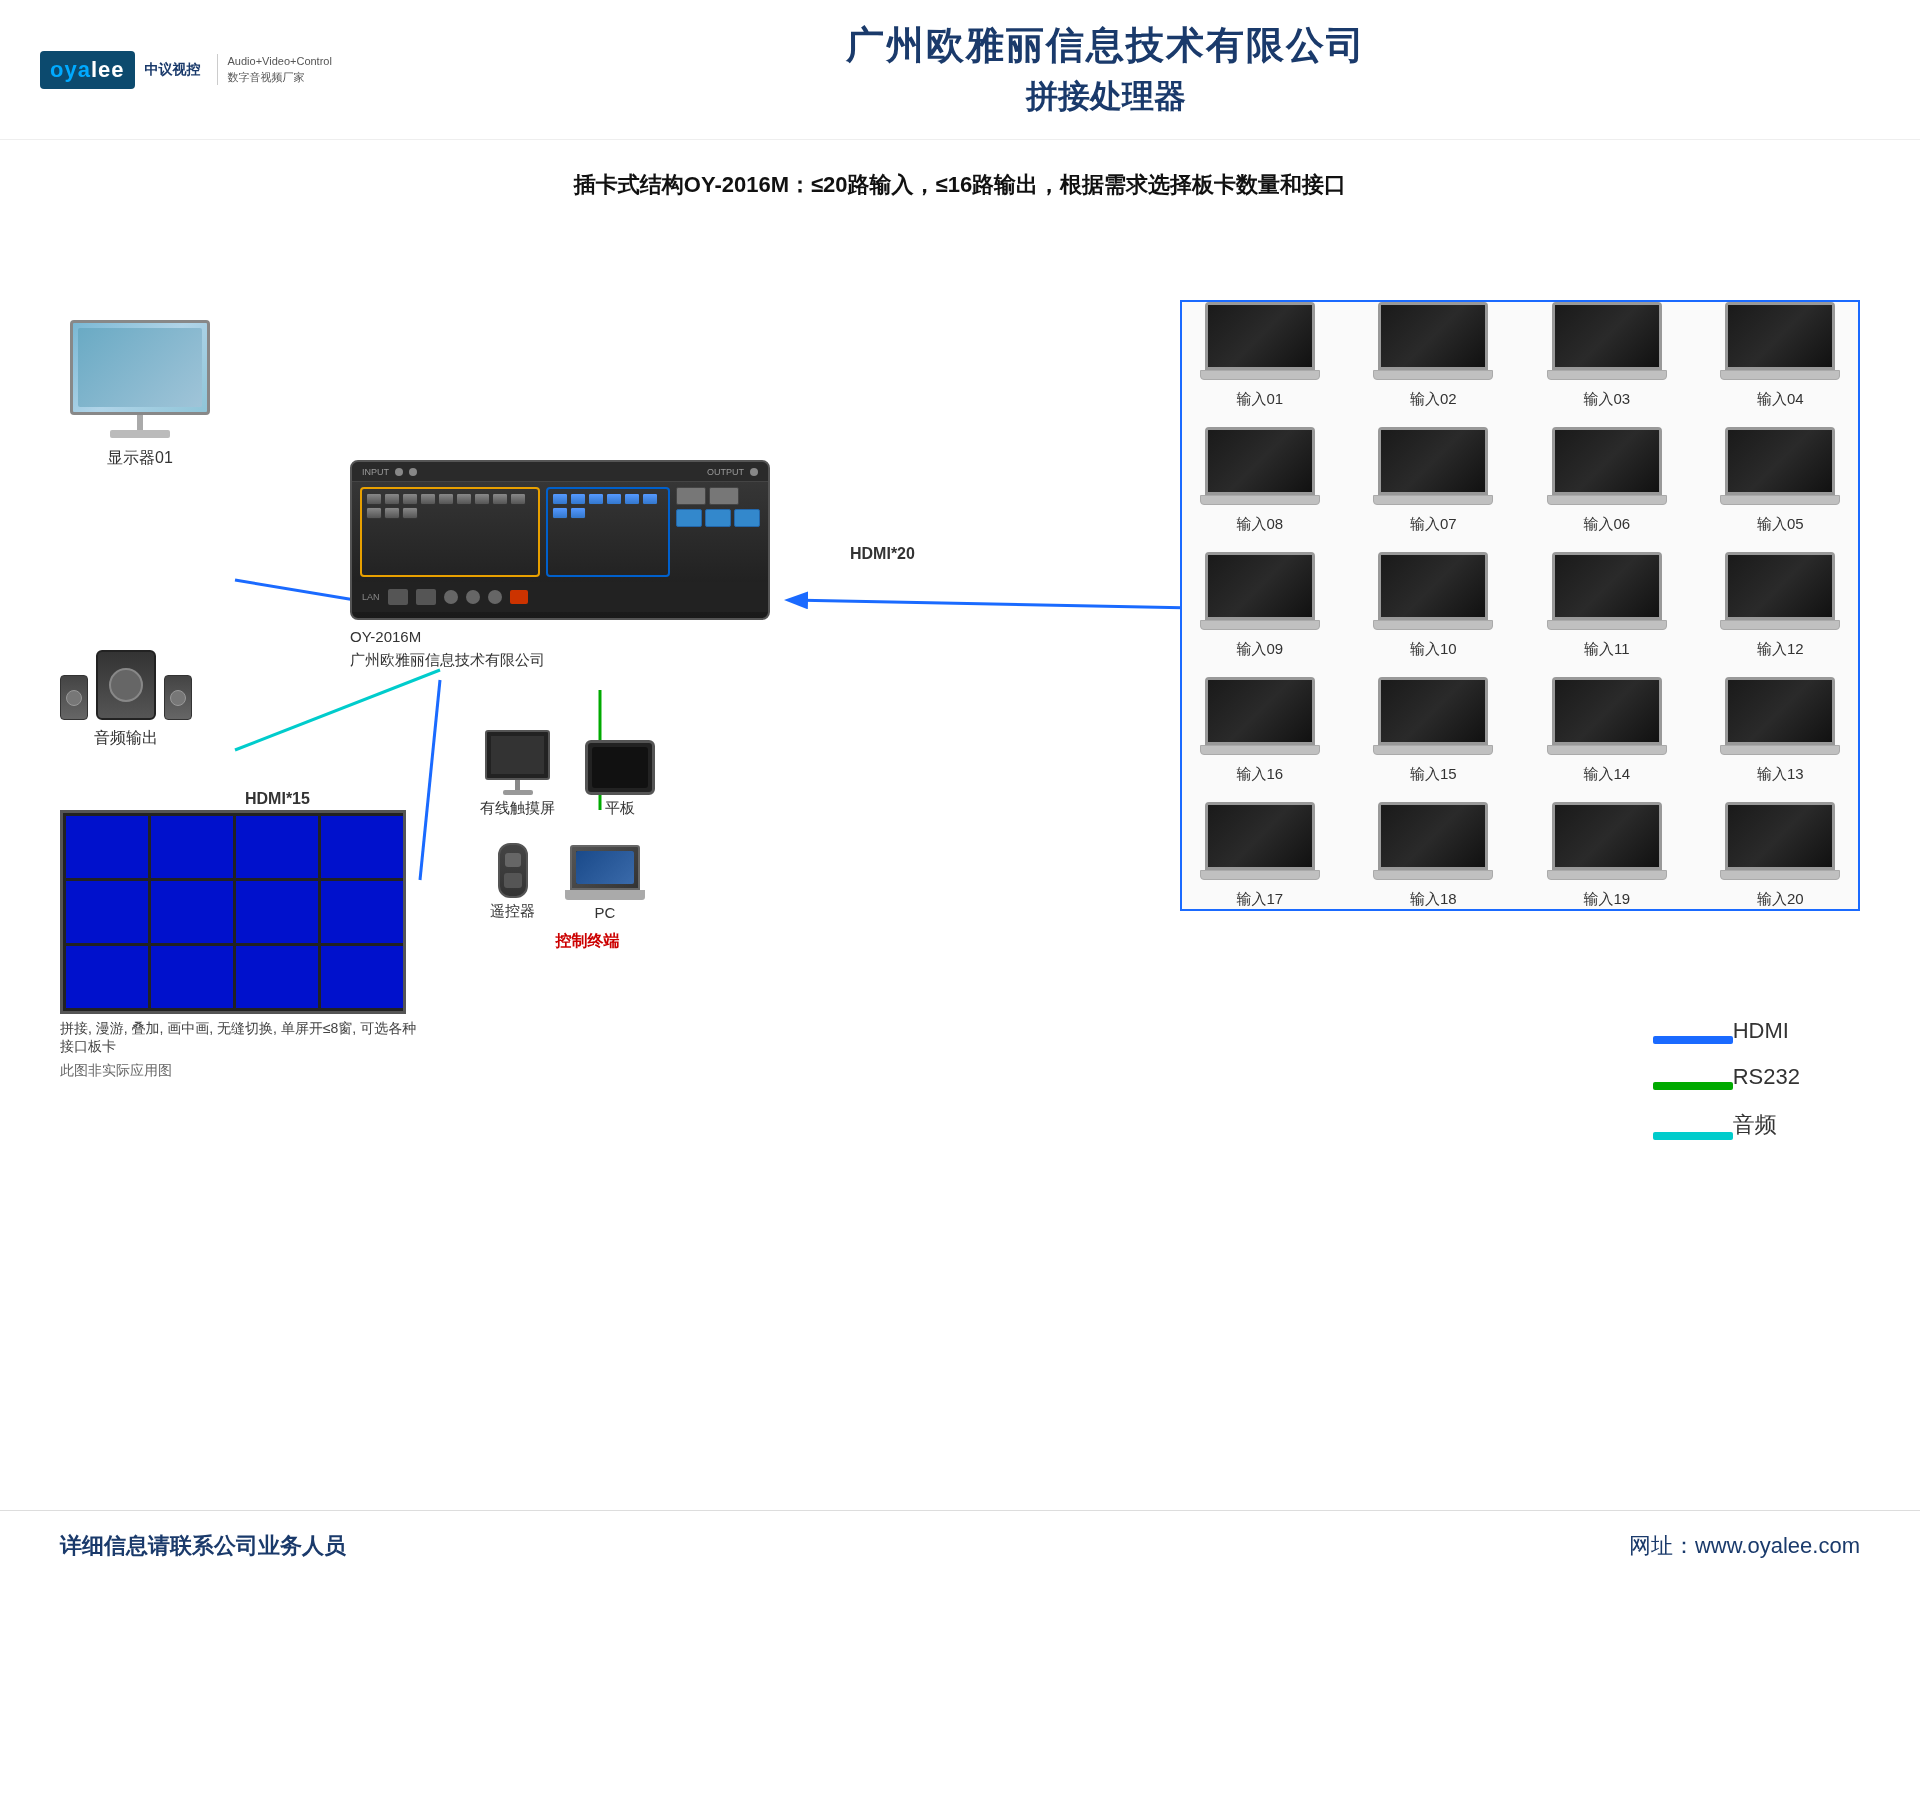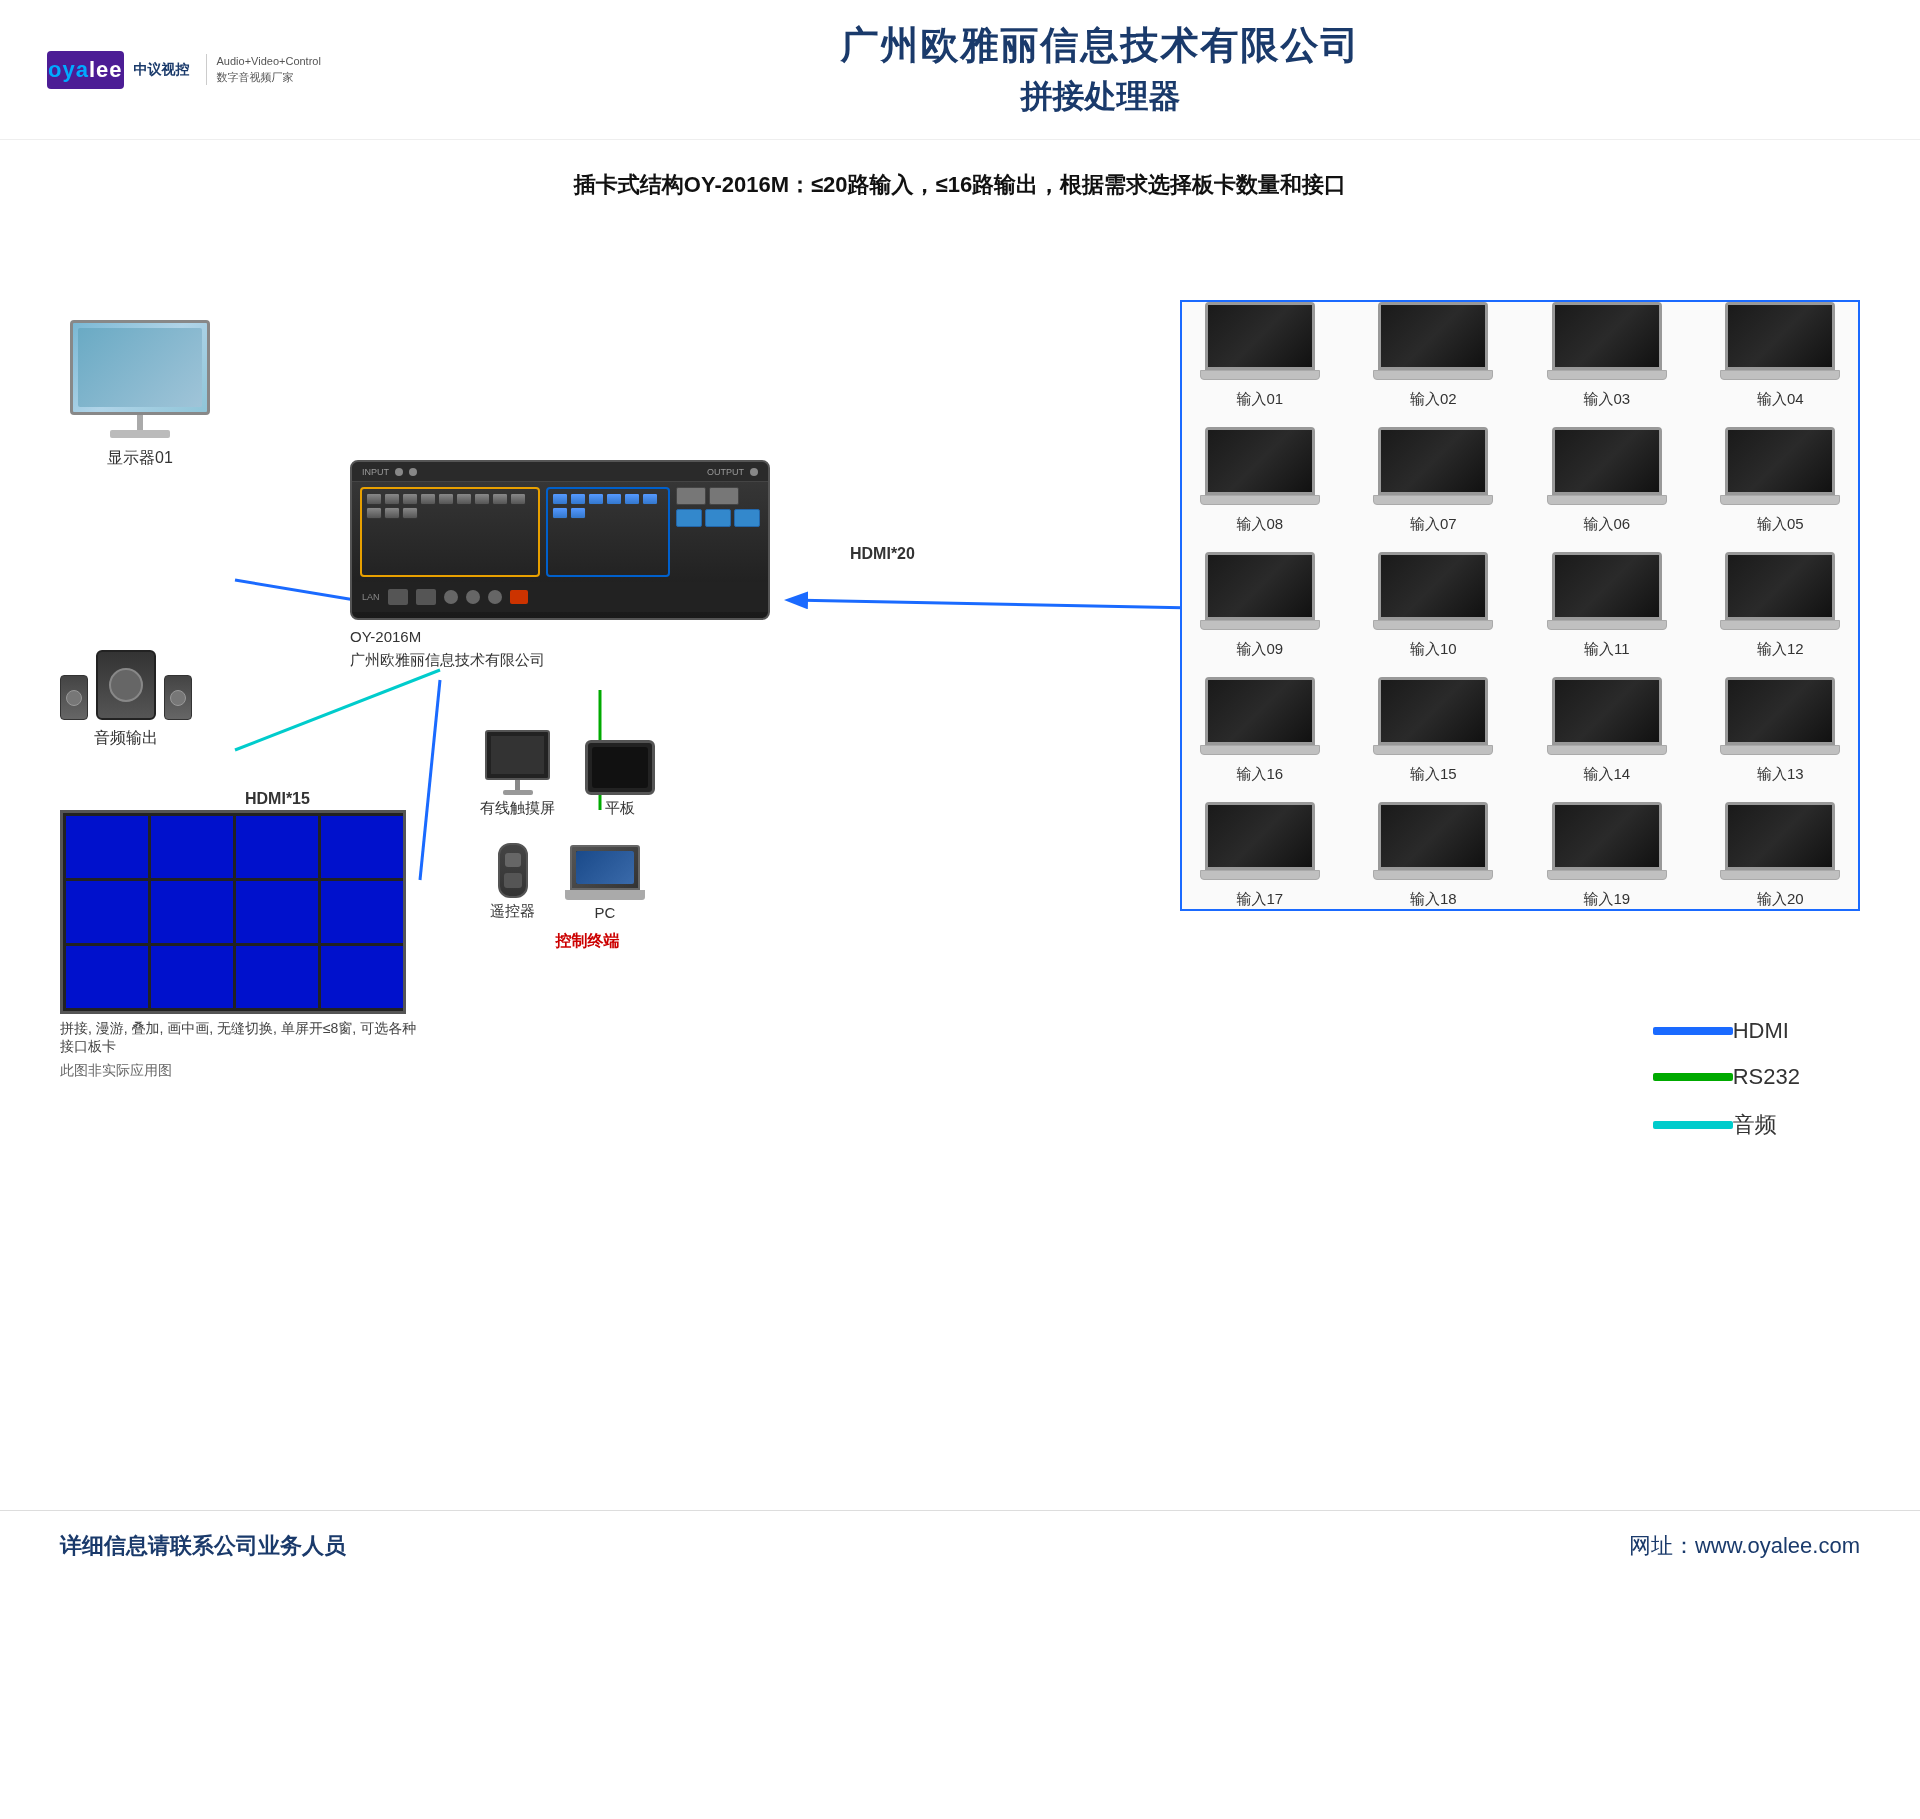--- a/index.html
+++ b/index.html
@@ -18,28 +18,27 @@
       align-items: center;
       padding: 20px 40px;
       border-bottom: 1px solid #eee;
     }
     .logo-area {
       display: flex;
       align-items: center;
       gap: 10px;
     }
     .logo-box {
-      background: #4c1d95;
+      background: #0c4a6e;
       color: white;
       font-size: 22px;
       font-weight: bold;
-      padding: 6px 1px;
+      padding: 6px 10px;
       border-radius: 4px;
       letter-spacing: 1px;
-      margin-left: 7px;
     }
     .logo-sub {
       font-size: 11px;
       color: #555;
       line-height: 1.4;
       border-left: 1px solid #ccc;
       padding-left: 10px;
     }
     .header-title {
       flex: 1;
@@ -501,21 +500,21 @@
       background: #c0c0c0;
       border-radius: 0 0 4px 4px;
       border: 1px solid #aaa;
     }
     .input-item-label {
       font-size: 15px;
       color: #333;
     }
     .legend-item {
       display: flex;
-      align-items: center;
+      align-items: flex-end;
       margin-bottom: 20px;
     }
     .legend-line {
       width: 80px;
       height: 8px;
       border-radius: 2px;
     }
     .legend-label {
       font-size: 22px;
       color: #333;

